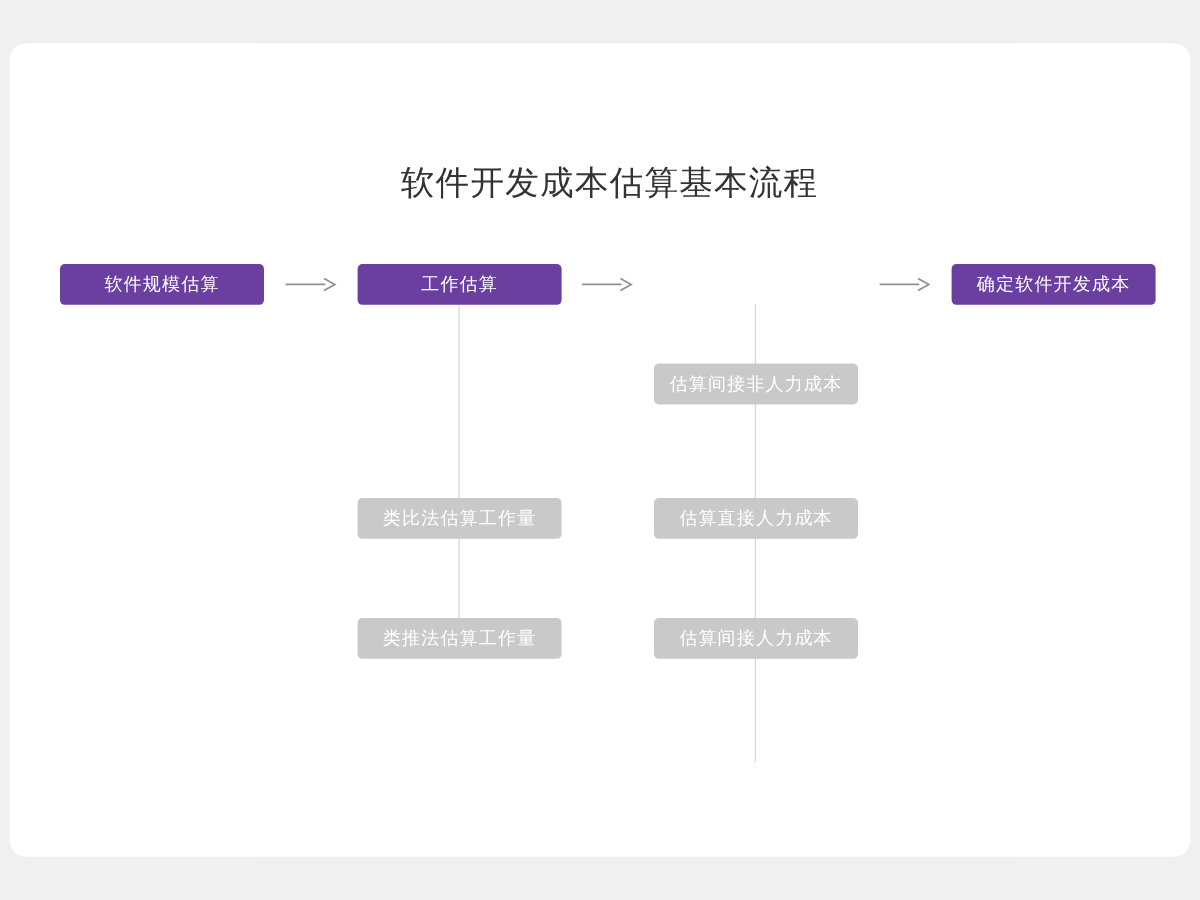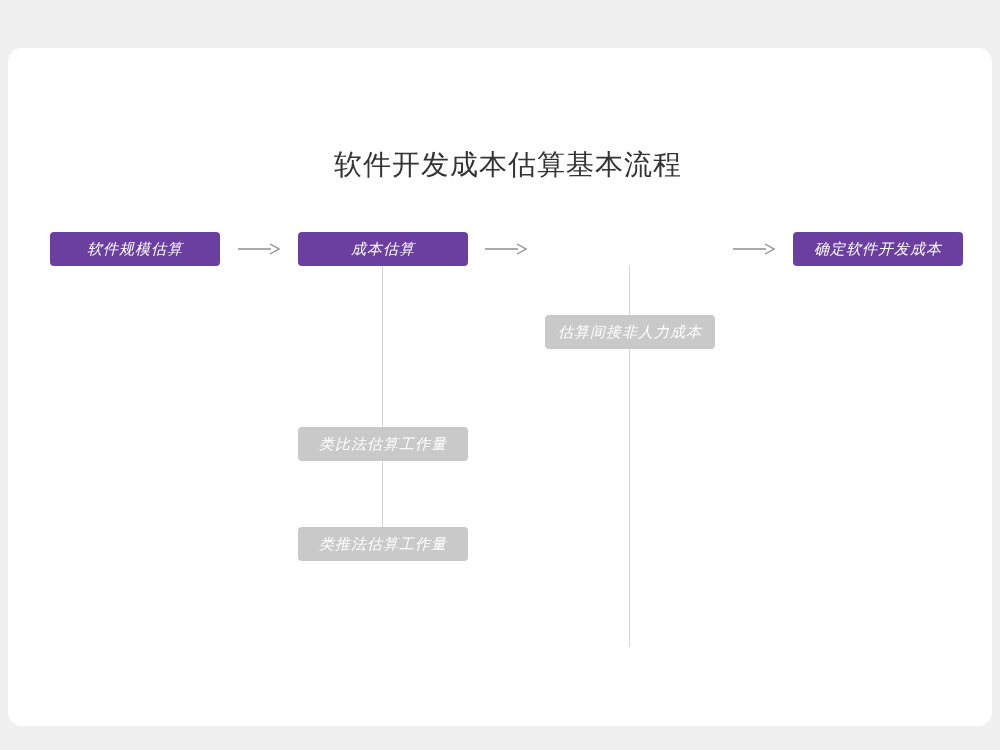--- a/index.html
+++ b/index.html
@@ -18,21 +18,20 @@
     font-family:"Liberation Sans","DejaVu Sans",sans-serif;
     position:relative;
     overflow:hidden;
   }
   .card{
     position:absolute;
     left:8px;top:36px;
     width:984px;height:678px;
     background:var(--card_bg);
     border-radius:14px;
-    margin-top:12px;
   }
   .title{
     position:absolute;
     left:0;top:98px;
     width:1000px;
     text-align:center;
     font-size:28px;
     font-weight:500;
     letter-spacing:1px;
     color:var(--title);
@@ -41,21 +40,20 @@
     position:absolute;
     width:170px;height:34px;
     border-radius:4px;
     display:flex;
     align-items:center;
     justify-content:center;
     font-size:15px;
     letter-spacing:1px;
     color:#ffffff;
     z-index:2;
-    font-style:italic;
   }
   .node.main{background:var(--purple);}
   .node.sub{background:var(--graybox);}
   .vline{
     position:absolute;
     width:1px;
     background:var(--line);
     z-index:1;
   }
   .arrow{
@@ -68,35 +66,37 @@
 
 <div class="page">
   <div class="card">
 
     <h1 class="title">软件开发成本估算基本流程</h1>
 
     <div class="vline" style="left:374px;top:218px;height:278px"></div>
     <div class="vline" style="left:621px;top:218px;height:381px"></div>
 
     <div class="node main" style="left:42px;top:184px">软件规模估算</div>
-    <div class="node main" style="left:290px;top:184px">成本估算</div>
+    <div class="node main" style="left:290px;top:184px">工作估算</div>
     <div class="node main" style="left:785px;top:184px">确定软件开发成本</div>
 
     <svg class="arrow" style="left:229px;top:194px" width="44" height="14" viewBox="0 0 44 14">
       <line x1="1" y1="7" x2="34" y2="7" stroke="var(--arrow)" stroke-width="1.4"></line>
       <path d="M33 2 L42 7 L33 12" fill="none" stroke="var(--arrow)" stroke-width="1.4"></path>
     </svg>
     <svg class="arrow" style="left:476px;top:194px" width="44" height="14" viewBox="0 0 44 14">
       <line x1="1" y1="7" x2="34" y2="7" stroke="var(--arrow)" stroke-width="1.4"></line>
       <path d="M33 2 L42 7 L33 12" fill="none" stroke="var(--arrow)" stroke-width="1.4"></path>
     </svg>
     <svg class="arrow" style="left:724px;top:194px" width="44" height="14" viewBox="0 0 44 14">
       <line x1="1" y1="7" x2="34" y2="7" stroke="var(--arrow)" stroke-width="1.4"></line>
       <path d="M33 2 L42 7 L33 12" fill="none" stroke="var(--arrow)" stroke-width="1.4"></path>
     </svg>
 
     <div class="node sub" style="left:290px;top:379px">类比法估算工作量</div>
     <div class="node sub" style="left:290px;top:479px">类推法估算工作量</div>
 
     <div class="node sub" style="left:537px;top:267px">估算间接非人力成本</div>
+    <div class="node sub" style="left:537px;top:379px">估算直接人力成本</div>
+    <div class="node sub" style="left:537px;top:479px">估算间接人力成本</div>
 
   </div>
 </div>
 
 </body></html>

